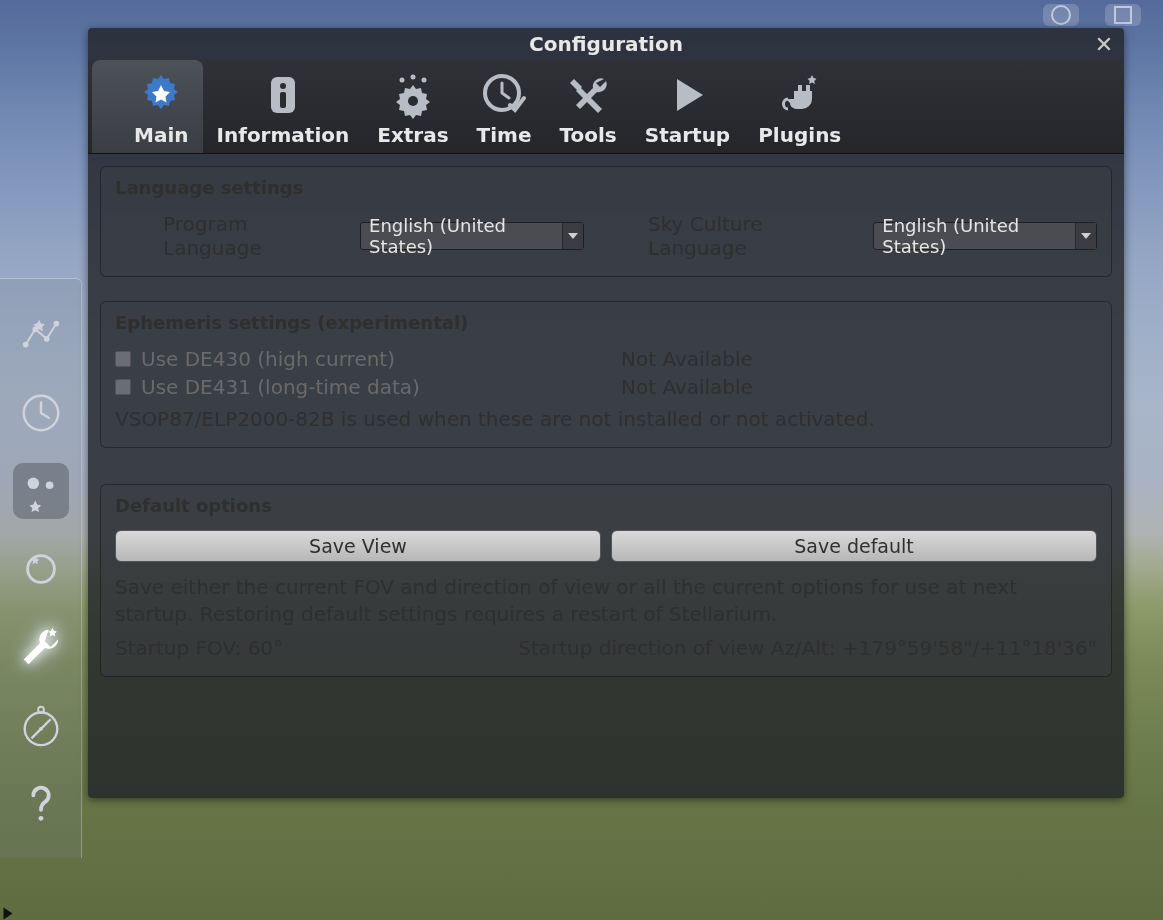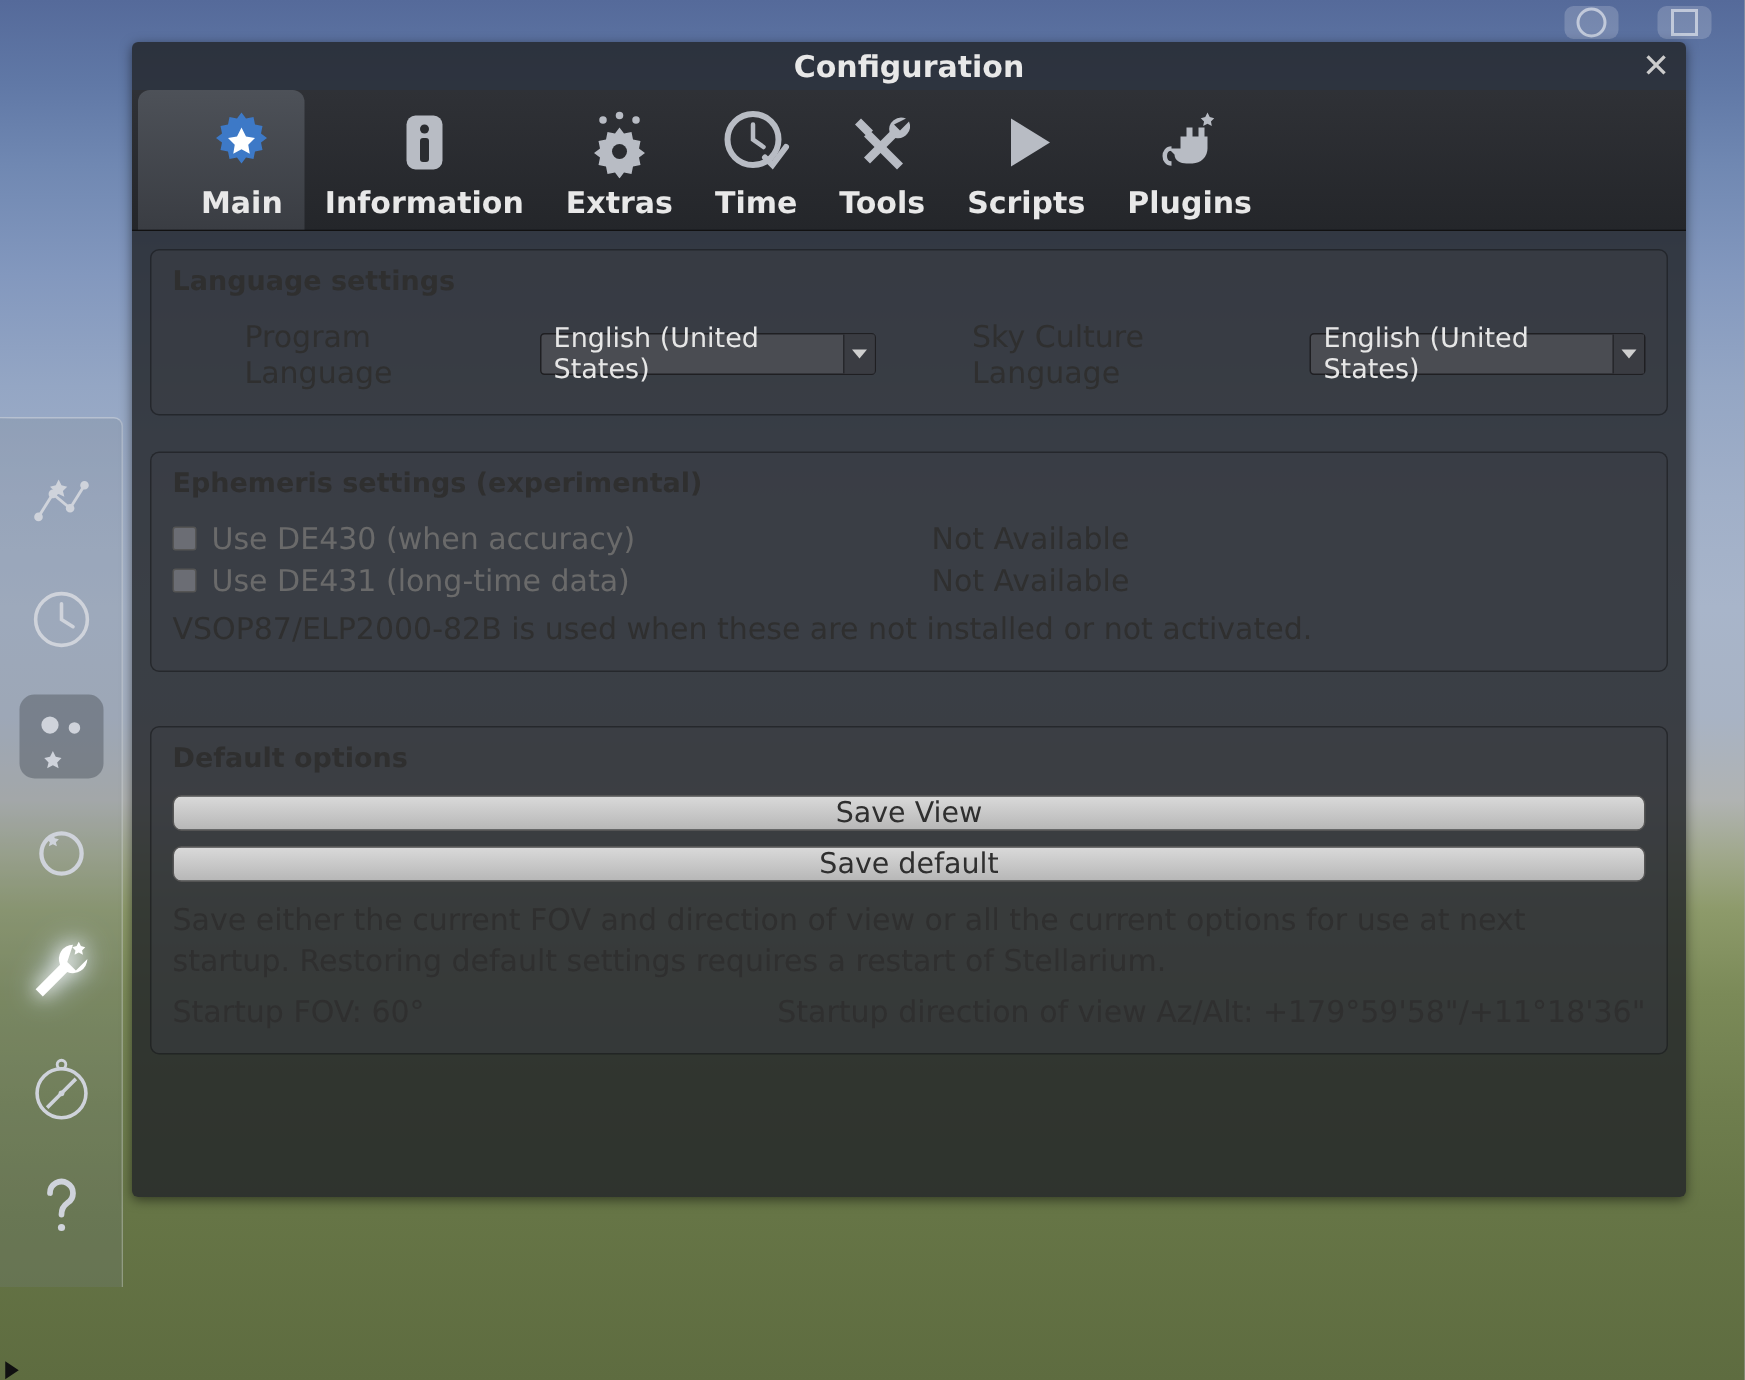--- a/index.html
+++ b/index.html
@@ -85,21 +85,21 @@
   }
   .select .arrow { width:22px; height:26px; background:#3a3c42; display:flex; align-items:center; justify-content:center; border-left:1px solid #26272b; }
   .select .arrow::after { content:""; width:0;height:0;border-left:5px solid transparent;border-right:5px solid transparent;border-top:6px solid #cfcfcf; }
 
   .eph-row { display:flex; align-items:center; gap:10px; font-size:20px; margin:4px 0; }
   .cb { width:16px; height:16px; border:1px solid #555; background:#6b6d74; border-radius:2px; flex:none; }
   .eph-label { color:#6a6a6a; width:470px; }
   .eph-status { color:#2f2f2f; }
   .eph-note { font-size:20px; color:#2f2f2f; margin-top:8px; }
 
-  .btnrow { display:flex; gap:10px; margin-bottom:12px;flex-direction:column; }
+  .btnrow { display:flex; gap:10px; margin-bottom:12px; }
   .btn {
     flex:1; height:32px; background:linear-gradient(#d9d9d9,#b7b7b7);
     border:1px solid #555; border-radius:6px; color:#2f2f2f; font-size:19px;
     display:flex; align-items:center; justify-content:center; cursor:pointer;
   }
   .desc { font-size:20px; color:#2f2f2f; margin-bottom:8px; line-height:1.35; }
   .startup-row { display:flex; justify-content:space-between; font-size:20px; color:#2f2f2f; }
 
   .gap { height: 12px; }
 </style>
@@ -213,21 +213,21 @@
       <svg viewBox="0 0 48 48">
           <path fill="#b8bcc4" d="M10 8l8 8-4 4-8-8zM16 16l22 22-4 4-22-22z"></path>
           <path fill="#b8bcc4" d="M40 8a8 8 0 00-11 9L12 34l4 4 17-17a8 8 0 009-11l-6 6-4-4z"></path>
         </svg>
       <span class="lbl">Tools</span>
     </div>
     <div class="tab">
       <svg viewBox="0 0 48 48">
           <path fill="#b8bcc4" d="M14 8v32l26-16z"></path>
         </svg>
-      <span class="lbl">Scripts</span>
+      <span class="lbl">Startup</span>
     </div>
     <div class="tab">
       <svg viewBox="0 0 48 48">
           <path fill="#b8bcc4" d="M10 28h8v-8h4v-6h4v6h4v-6h4v6h2v8a10 10 0 01-10 10h-4c-4 0-8-2-8-6z"></path>
           <path d="M12 28c-6 0-6 10 0 10" stroke="#b8bcc4" stroke-width="3" fill="none"></path>
           <path fill="#b8bcc4" d="M36 4l1.5 3 3 .8-2.2 2.2.6 3-2.9-1.5-2.9 1.5.6-3L31.5 7.8l3-.8z"></path>
         </svg>
       <span class="lbl">Plugins</span>
     </div>
   </div>
@@ -248,21 +248,21 @@
           <span>English (United States)</span>
           <span class="arrow"></span>
         </div>
       </div>
     </div>
 
     <div class="group">
       <div class="group-title">Ephemeris settings (experimental)</div>
       <div class="eph-row">
         <div class="cb"></div>
-        <span class="eph-label">Use DE430 (when accuracy)</span>
+        <span class="eph-label">Use DE430 (high current)</span>
         <span class="eph-status">Not Available</span>
       </div>
       <div class="eph-row">
         <div class="cb"></div>
         <span class="eph-label">Use DE431 (long-time data)</span>
         <span class="eph-status">Not Available</span>
       </div>
       <div class="eph-note">VSOP87/ELP2000-82B is used when these are not installed or not activated.</div>
     </div>
 

